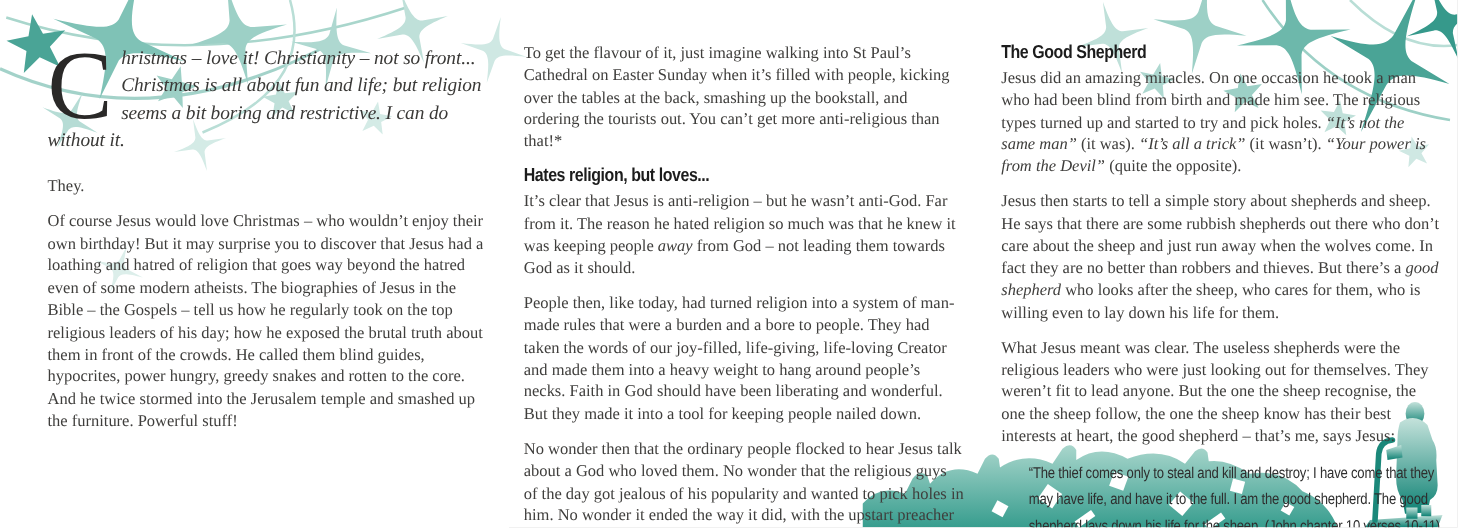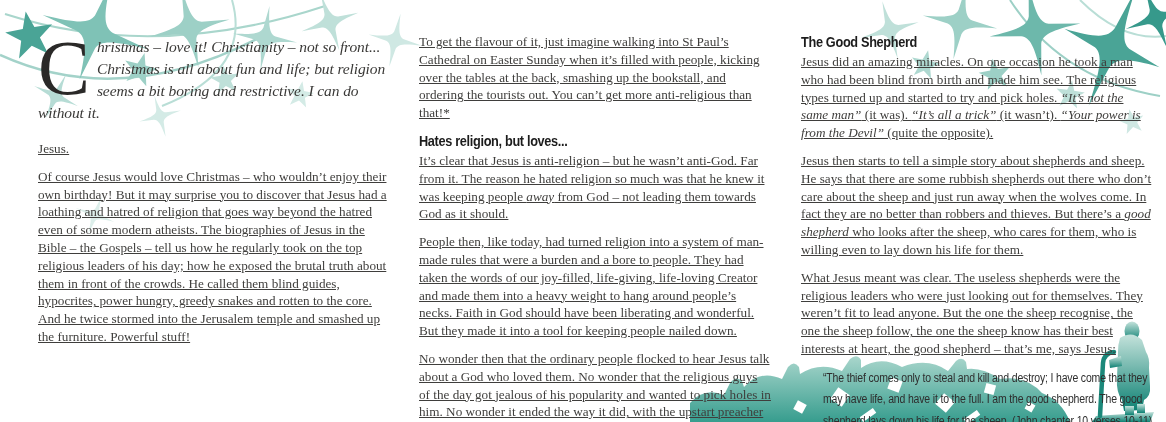--- a/index.html
+++ b/index.html
@@ -14,21 +14,21 @@
   .col2{left:419px;top:33px;width:352px;}
   .col3{left:801px;top:33px;width:352px;}
   .intro{
     font-style:italic;font-size:15.5px;line-height:22px;color:#3a3937;
     letter-spacing:-0.1px;margin:6px 0 16px;
   }
   .dropcap{
     float:left;font-style:normal;font-size:78px;line-height:60px;
     padding:2px 7px 0 0;color:#2a2928;
   }
-  .col p{font-size:13.2px;line-height:17.8px;margin:0 0 10px;text-decoration:underline;}
+  .col p{font-size:13.2px;line-height:17.8px;margin:0 0 10px;}
   .sans-heading{
     font-family:"Liberation Sans",sans-serif;font-weight:bold;
     font-size:15px;letter-spacing:-0.4px;color:#1c1c1c;
     margin:5px 0 3px;transform:scaleX(.85);transform-origin:0 50%;
     white-space:nowrap;
   }
   .quote{
     font-family:"Liberation Sans",sans-serif;font-size:12.5px;line-height:21.5px;
     letter-spacing:-0.2px;color:#2e2e2e;margin:10px 0 0 22px;
     width:396px;transform:scaleX(.84);transform-origin:0 0;
@@ -118,21 +118,21 @@
       <rect x="49" y="86" width="8" height="9"></rect>
     </g>
     <path d="M26,34 q-10,1 -11,11 l-3,53" fill="none" stroke="#1b887a" stroke-width="4.5" stroke-linecap="round"></path>
   </svg>
 
   <section class="col col1">
     <div class="intro">
       <span class="dropcap">C</span><span>hristmas – love it! Christianity – not so front... Christmas is all about fun and life; but religion seems a bit boring and restrictive. I can do without it.</span>
       <div class="clear"></div>
     </div>
-    <p>Jesus.</p>
+    <p>They.</p>
     <p>Of course Jesus would love Christmas – who wouldn’t enjoy their own birthday! But it may surprise you to discover that Jesus had a loathing and hatred of religion that goes way beyond the hatred even of some modern atheists. The biographies of Jesus in the Bible – the Gospels – tell us how he regularly took on the top religious leaders of his day; how he exposed the brutal truth about them in front of the crowds. He called them blind guides, hypocrites, power hungry, greedy snakes and rotten to the core. And he twice stormed into the Jerusalem temple and smashed up the furniture. Powerful stuff!</p>
   </section>
 
   <section class="col col2">
     <p>To get the flavour of it, just imagine walking into St Paul’s Cathedral on Easter Sunday when it’s filled with people, kicking over the tables at the back, smashing up the bookstall, and ordering the tourists out. You can’t get more anti-religious than that!*</p>
     <h2 class="sans-heading">Hates religion, but loves...</h2>
     <p><span>It’s clear that Jesus is anti-religion – but he wasn’t anti-God. Far from it. The reason he hated religion so much was that he knew it was keeping people </span><span class="it">away</span><span> from God – not leading them towards God as it should.</span></p>
     <p>People then, like today, had turned religion into a system of man-made rules that were a burden and a bore to people. They had taken the words of our joy-filled, life-giving, life-loving Creator and made them into a heavy weight to hang around people’s necks. Faith in God should have been liberating and wonderful. But they made it into a tool for keeping people nailed down.</p>
     <p>No wonder then that the ordinary people flocked to hear Jesus talk about a God who loved them. No wonder that the religious guys of the day got jealous of his popularity and wanted to pick holes in him. No wonder it ended the way it did, with the upstart preacher being nailed down himself – to a cross.</p>
 

